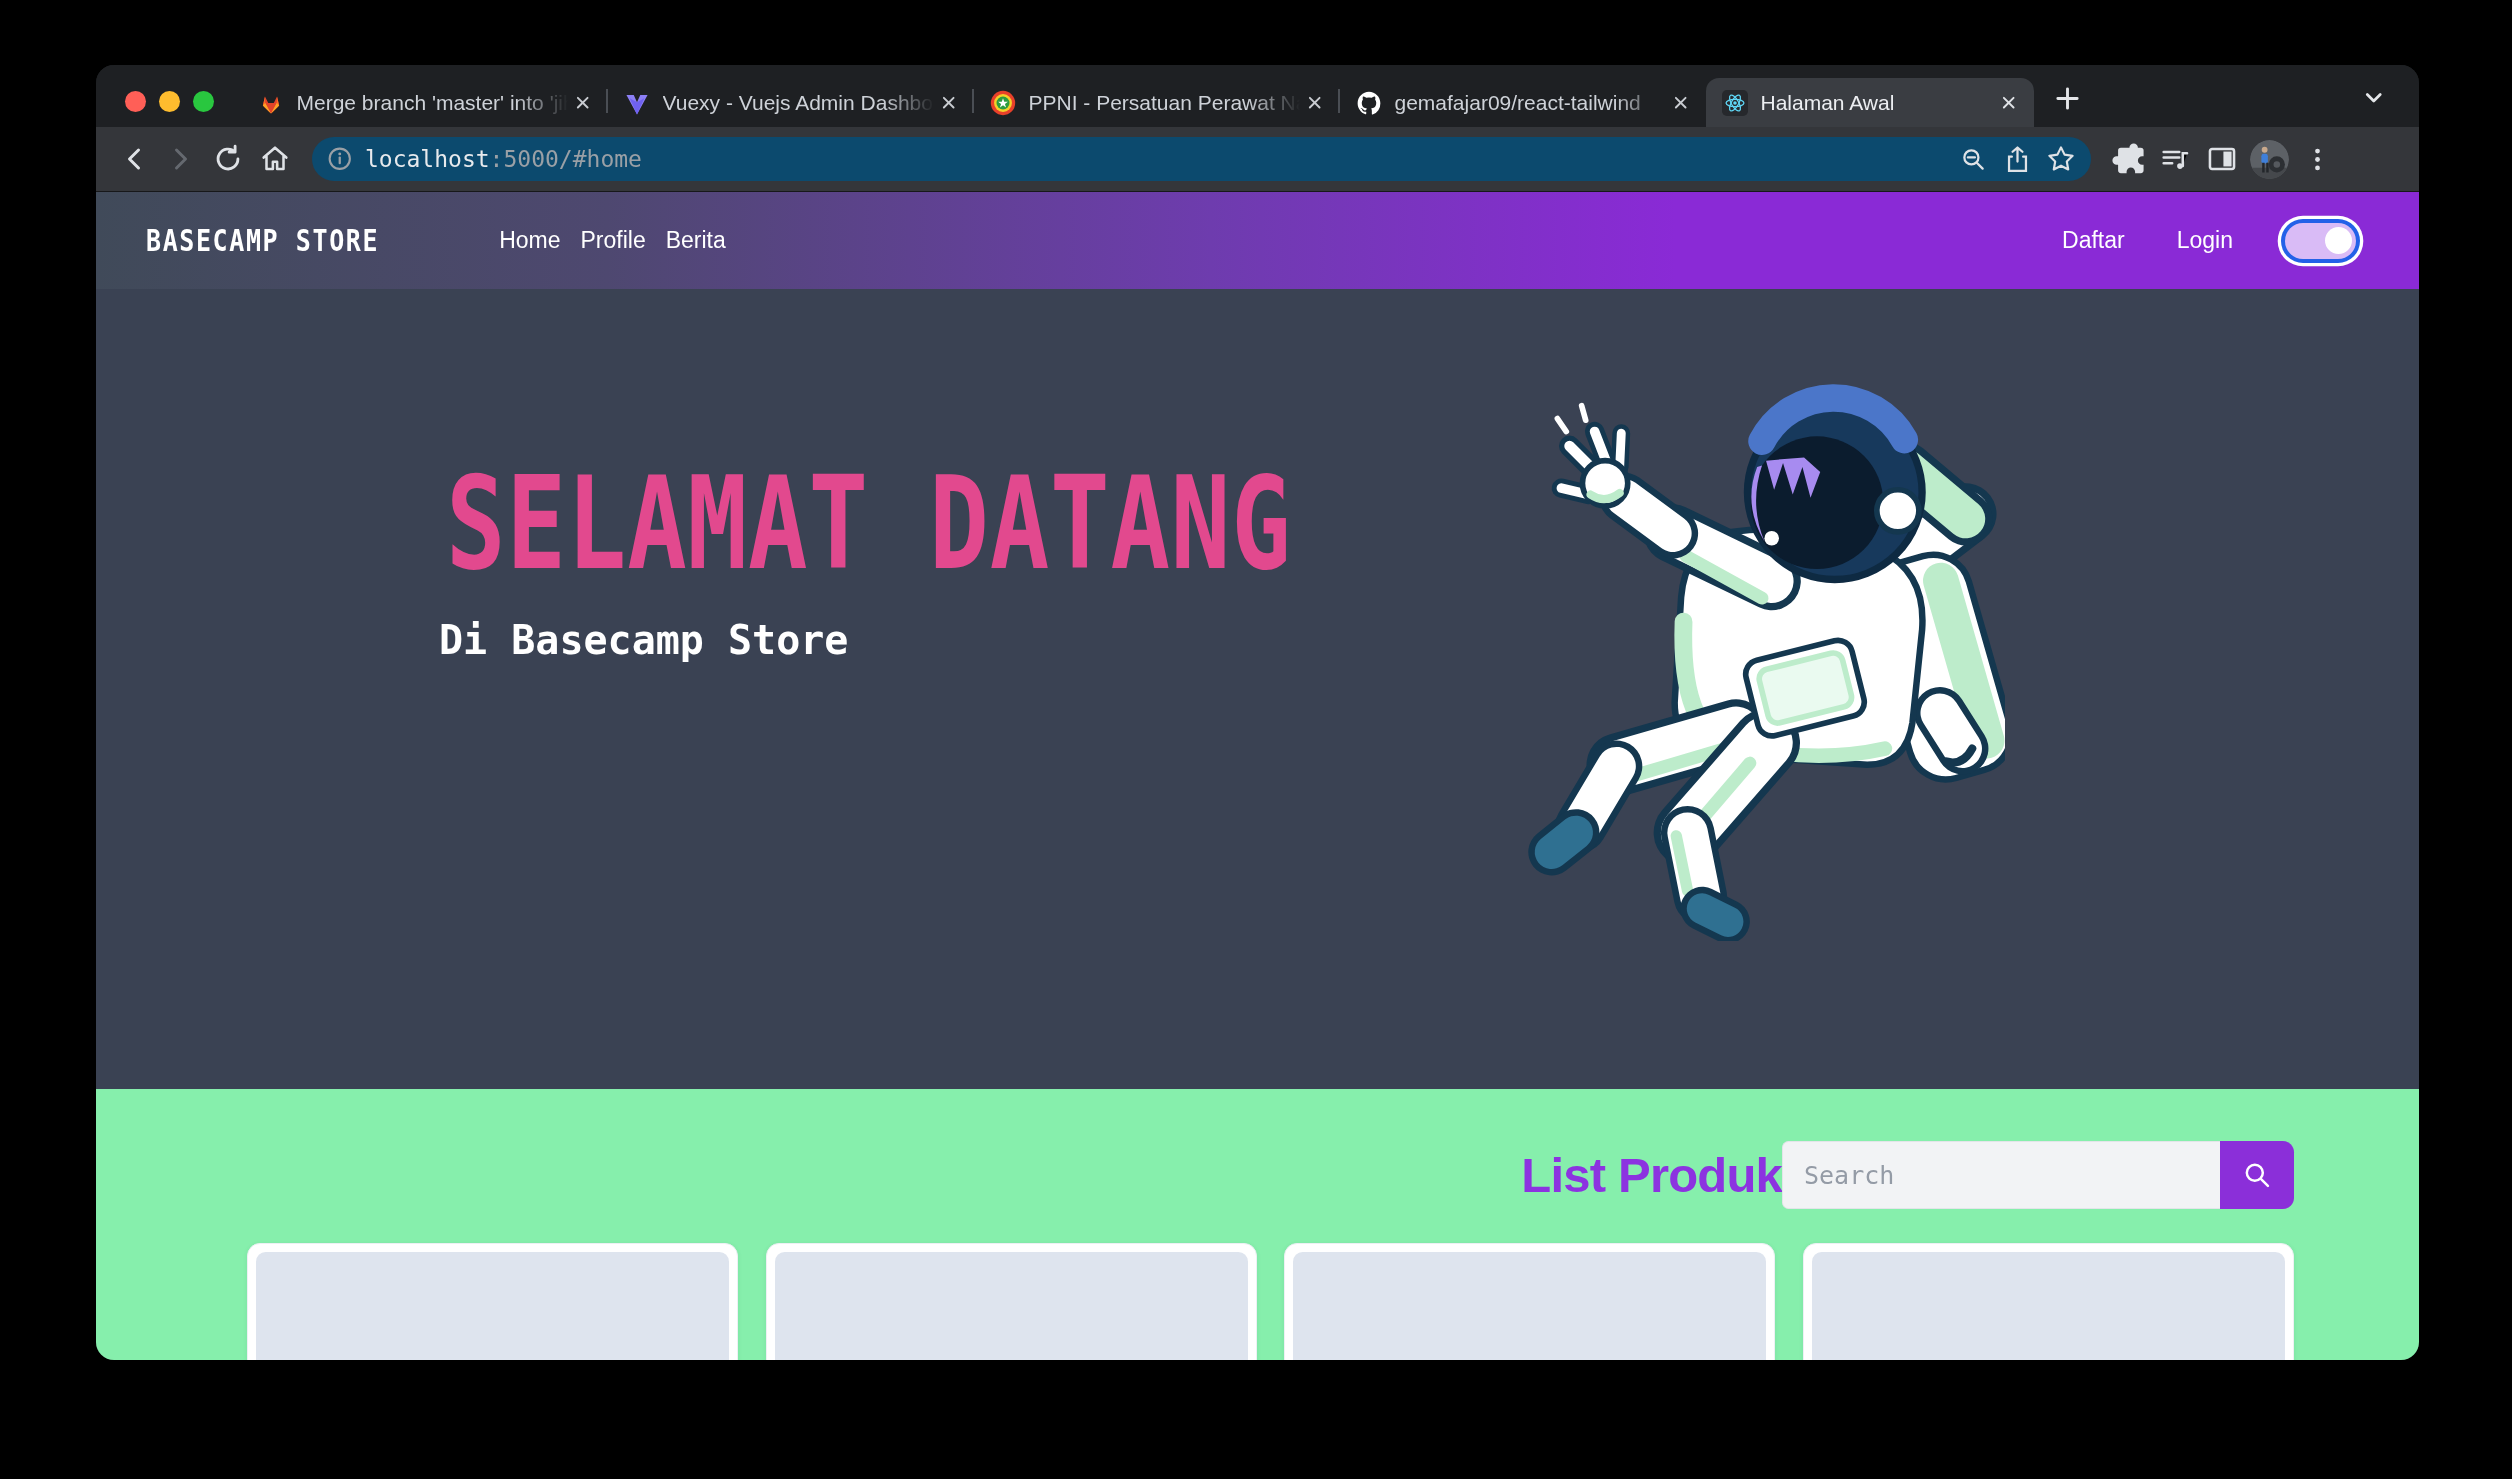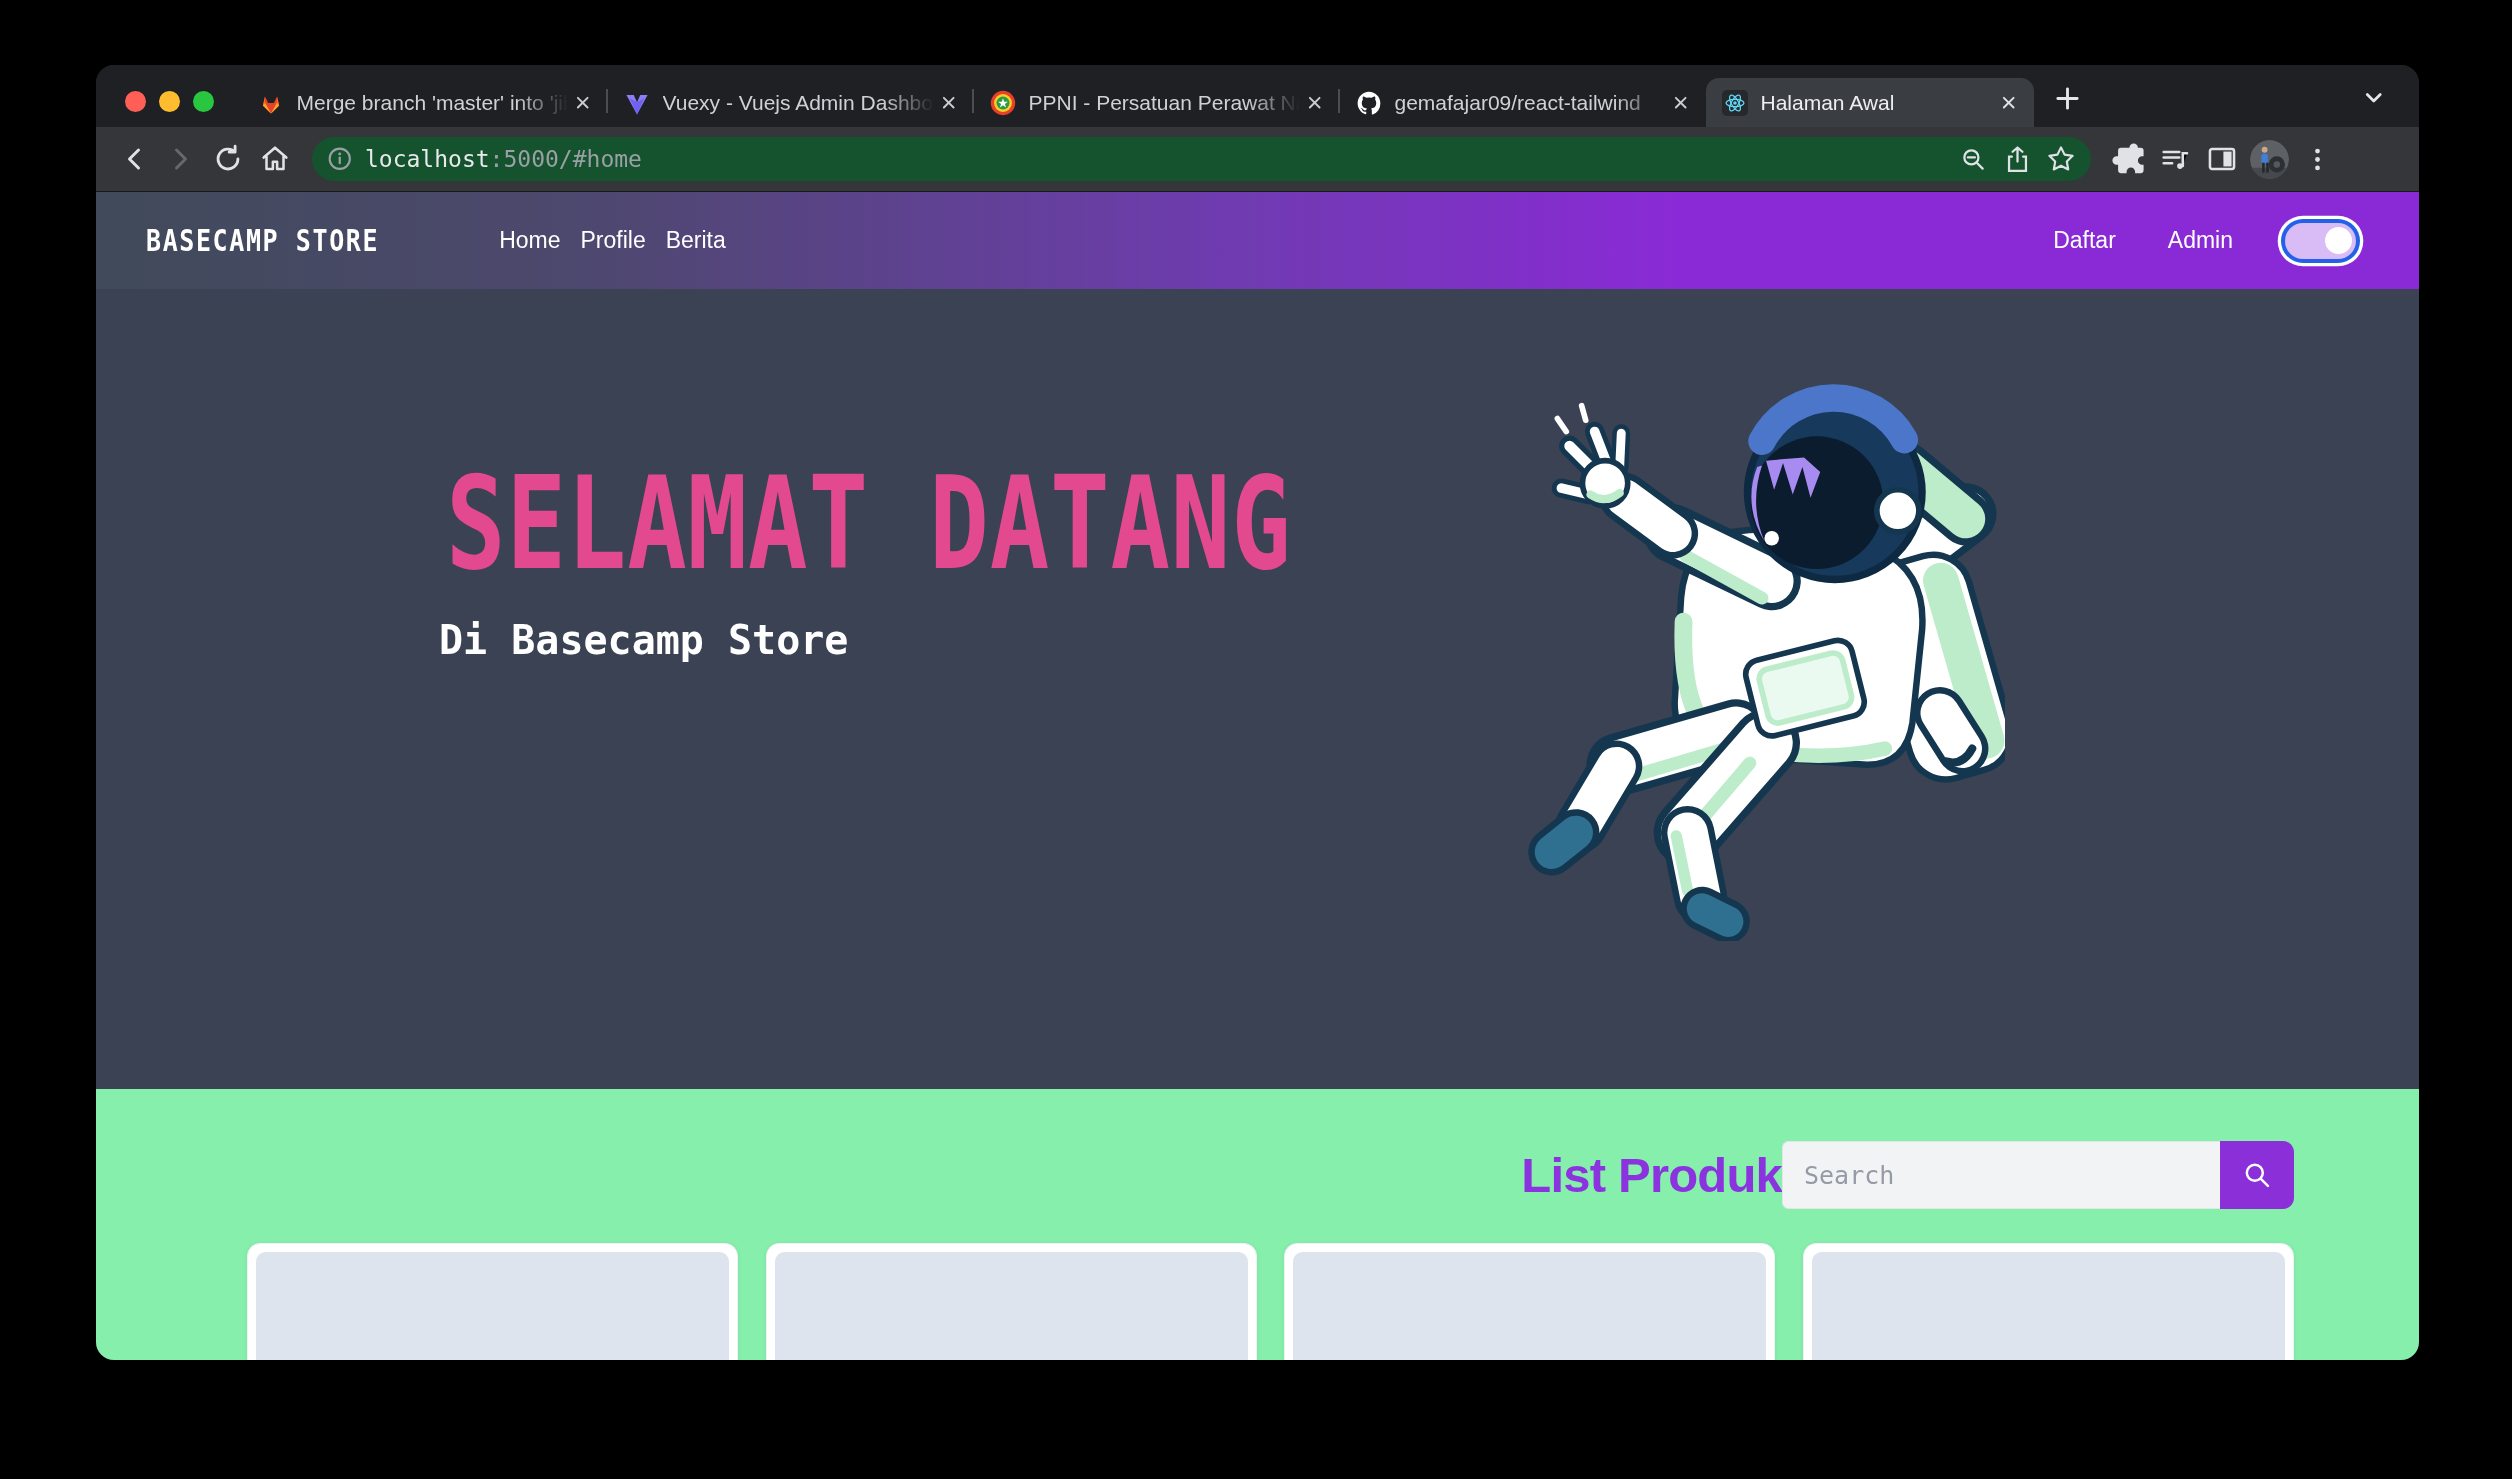--- a/index.html
+++ b/index.html
@@ -23,21 +23,21 @@
     mask-image:linear-gradient(90deg,#000 80%,transparent 99%);}
   .tab.active .tab-title{color:#eceef1;}
   .tab-close{width:24px;height:24px;flex:0 0 24px;display:flex;align-items:center;justify-content:center;border-radius:50%;}
   .newtab{width:45px;height:45px;margin:0 0 6.5px 11.3px;display:flex;align-items:center;justify-content:center;border-radius:50%;}
   .strip-spacer{flex:1;}
   .tabsearch{width:45px;height:45px;margin:0 23px 6.5px 0;display:flex;align-items:center;justify-content:center;}
 
   
   .toolbar{height:65px;background:#34363a;display:flex;align-items:center;padding:0 78px 0 14.6px;border-bottom:0.8px solid #17181a;box-sizing:border-box;}
   .tool-btn{width:47px;height:47px;display:flex;align-items:center;justify-content:center;border-radius:50%;flex:0 0 auto;}
-  .urlpill{flex:1;height:44px;margin:0 13px;background:#14532d;border-radius:22px;display:flex;align-items:center;padding:0 8px 0 14.6px;min-width:0;}
+  .urlpill{flex:1;height:44px;margin:0 13px;background:#0c4a6e;border-radius:22px;display:flex;align-items:center;padding:0 8px 0 14.6px;min-width:0;}
   .url-text{flex:1;font-size:23px;color:#e8eaed;margin-left:11.3px;white-space:nowrap;overflow:hidden;}
   .url-text .rest{color:#9aa0a6;}
   .pill-btn{width:44px;height:44px;display:flex;align-items:center;justify-content:center;border-radius:50%;flex:0 0 auto;}
   .avatar{width:39px;height:39px;border-radius:50%;overflow:hidden;flex:0 0 auto;margin:0 4.9px;}
 
   
   .page{height:calc(100% - 127px);background:#86efac;position:relative;overflow:hidden;}
 
   .site-nav{height:97px;display:flex;align-items:center;padding:0 34px 0 50px;box-sizing:border-box;
     background:linear-gradient(90deg,#404a59 0%,#4e4870 22%,#6e3cae 48%,#8a2ad6 68%,#8a2ad6 100%);}
@@ -270,21 +270,21 @@
     <div class="site-nav">
       <div class="brand">BASECAMP STORE</div>
       <div class="nav-links">
         <span class="nav-link">Home</span>
         <span class="nav-link">Profile</span>
         <span class="nav-link">Berita</span>
       </div>
       <div class="nav-spacer"></div>
       <div class="nav-actions">
         <span class="nav-link">Daftar</span>
-        <span class="nav-link">Admin</span>
+        <span class="nav-link">Login</span>
         <span class="toggle">
             <span class="knob"></span>
           </span>
       </div>
     </div>
 
     <div class="hero">
       <div class="hero-title">SELAMAT DATANG</div>
       <div class="hero-sub">Di Basecamp Store</div>
 

